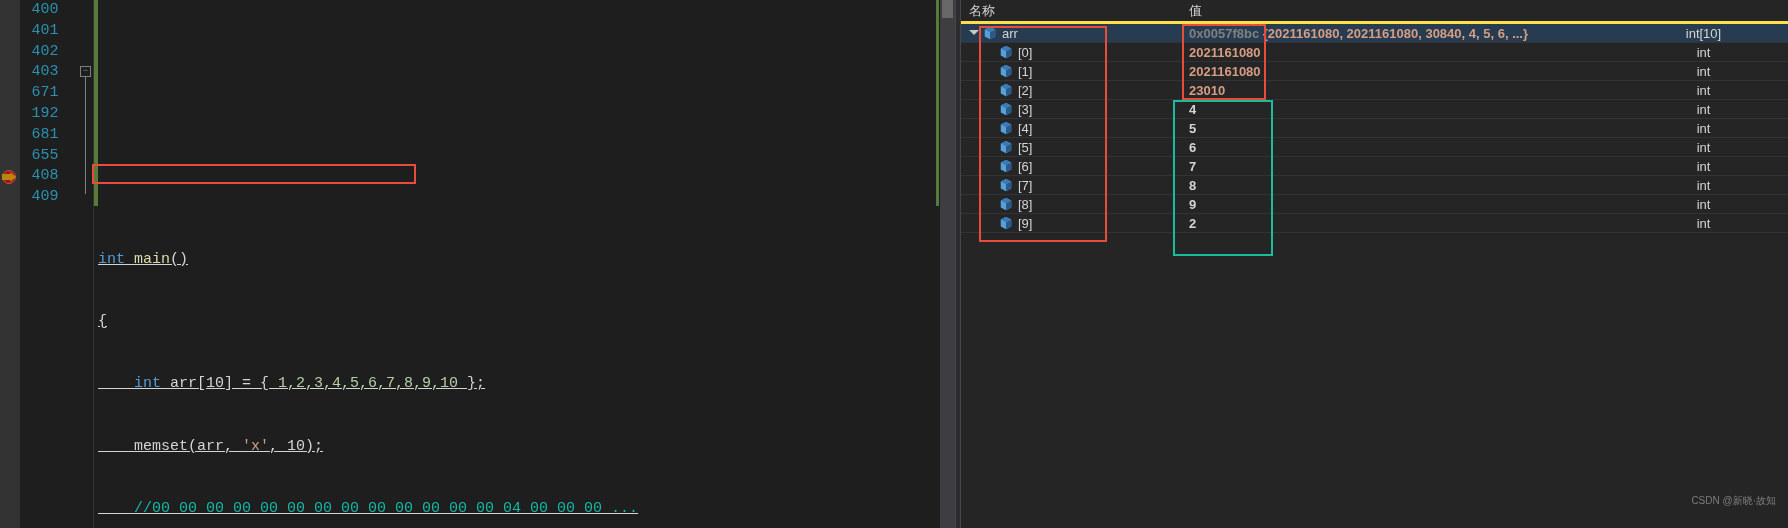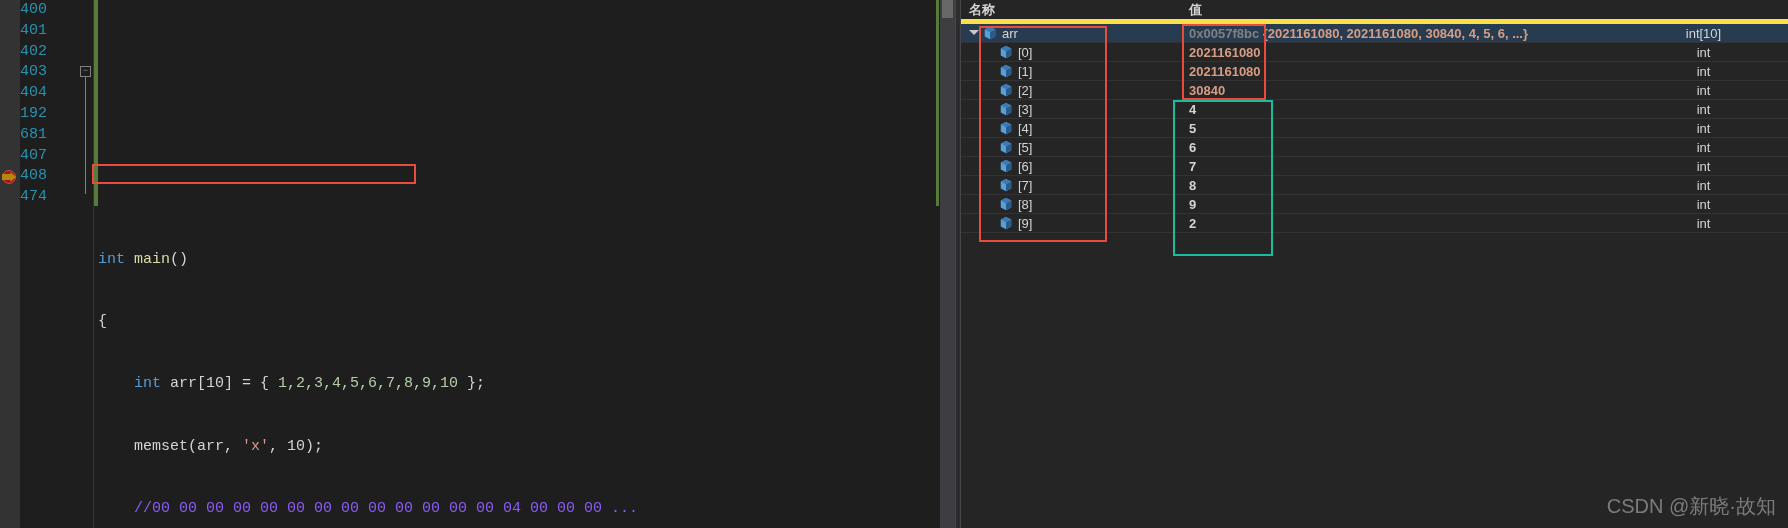--- a/index.html
+++ b/index.html
@@ -38,21 +38,21 @@
       position: absolute;
       left: 2px;
       width: 14px;
       height: 10px;
       background: #b8860b;
     }
     .gutter {
       width: 60px;
       background: #1e1e1e;
       color: #2b91af;
-      text-align: left;
+      text-align: center;
       padding-right: 10px;
       font-size: 15px;
       line-height: 20.8px;
       padding-top: 0;
       user-select: none;
     }
     .gutter div { height: 20.8px; }
     .fold-col {
       width: 14px;
       background: #1e1e1e;
@@ -77,26 +77,26 @@
       background: #808080;
     }
     .code-area {
       flex: 1;
       font-size: 15px;
       line-height: 20.8px;
       white-space: pre;
       padding-left: 4px;
       position: relative;
     }
-    .code-line { height: 20.8px; position: relative; }
+    .code-line { height: 20.8px; position: relative; text-decoration: underline; }
     .kw { color: #569cd6; }
     .fn { color: #dcdcaa; }
     .num { color: #b5cea8; }
     .str { color: #d69d85; }
-    .com { color: #8b5cf6; text-align: right; }
+    .com { color: #14b8a6; text-align: right; }
     .sym { color: #d4d4d4; }
     .plain { color: #d4d4d4; }
     .red-box-code {
       position: absolute;
       border: 2px solid #e74c3c;
       pointer-events: none;
     }
     .scrollbar-v {
       position: absolute;
       right: 0; top: 0; bottom: 0;
@@ -122,23 +122,22 @@
       flex-direction: column;
       font-family: "Microsoft YaHei", Consolas, sans-serif;
       font-size: 13px;
       color: #d4d4d4;
       position: relative;
     }
     .watch-header {
       display: flex;
       height: 24px;
       background: #252526;
-      border-bottom: 5px solid #fde047;
+      border-bottom: 3px solid #fde047;
       align-items: center;
-      font-weight: bold;
     }
     .watch-header > div {
       padding-left: 8px;
       line-height: 24px;
     }
     .col-name { width: 220px; }
     .col-value { width: 430px; }
     .col-type { flex: 1; }
     .watch-body { flex: 1; position: relative; }
     .watch-row {
@@ -174,23 +173,23 @@
     .addr { color: #808080; }
     .val-changed { color: #d69d85; }
     .annot-box {
       position: absolute;
       border: 2px solid #e74c3c;
       pointer-events: none;
     }
     .annot-box.cyan { border-color: #1abc9c; }
     .watermark {
       position: absolute;
-      right: 12px; bottom: 8px;
+      right: 12px; bottom: 20px;
       color: #a0a0a0;
-      font-size: 20px;
+      font-size: 10px;
       font-family: "Microsoft YaHei", sans-serif;
       opacity: 0.7;
     }
     .right-green-bar {
       position: absolute;
       left: -4px; top: 0;
       width: 3px; height: 206px;
       background: #577b3a;
     }
     .left-green-bar {
@@ -206,26 +205,26 @@
 <div class="editor-pane">
   <div class="breakpoint-col">
     <div class="breakpoint-dot" style="top:170px;"></div>
     <div class="exec-arrow" style="top:172px; clip-path: polygon(0 20%,60% 20%,60% 0,100% 50%,60% 100%,60% 80%,0 80%);"></div>
   </div>
   <div class="gutter">
     <div>400</div>
     <div>401</div>
     <div>402</div>
     <div>403</div>
-    <div>404</div>
+    <div>671</div>
     <div>192</div>
     <div>681</div>
-    <div>407</div>
+    <div>655</div>
     <div>408</div>
-    <div>474</div>
+    <div>409</div>
   </div>
   <div class="fold-col">
     <div class="fold-box" style="top:66px;">−</div>
     <div class="fold-line-v" style="top:77px; height:117px;"></div>
   </div>
   <div class="code-area">
     <div class="left-green-bar"></div>
     <div class="code-line"></div>
     <div class="code-line"></div>
     <div class="code-line"></div>
@@ -292,21 +291,21 @@
       </div>
       <div class="watch-row">
         <div class="cell name" style="padding-left: 38px;">
           <span class="var-icon"><svg viewBox="0 0 16 16">
               <path fill="#5aa0d8" d="M8 1l6 3v8l-6 3-6-3V4z"></path>
               <path fill="#3a7ab8" d="M8 1l6 3-6 3-6-3z"></path>
               <path fill="#2a5a88" d="M8 7v8l6-3V4z"></path>
             </svg></span>
           <span>[2]</span>
         </div>
-        <div class="cell value"><span class="val-changed">30840</span></div>
+        <div class="cell value"><span class="val-changed">23010</span></div>
         <div class="cell type">int</div>
       </div>
       <div class="watch-row">
         <div class="cell name" style="padding-left: 38px;">
           <span class="var-icon"><svg viewBox="0 0 16 16">
               <path fill="#5aa0d8" d="M8 1l6 3v8l-6 3-6-3V4z"></path>
               <path fill="#3a7ab8" d="M8 1l6 3-6 3-6-3z"></path>
               <path fill="#2a5a88" d="M8 7v8l6-3V4z"></path>
             </svg></span>
           <span>[3]</span>

